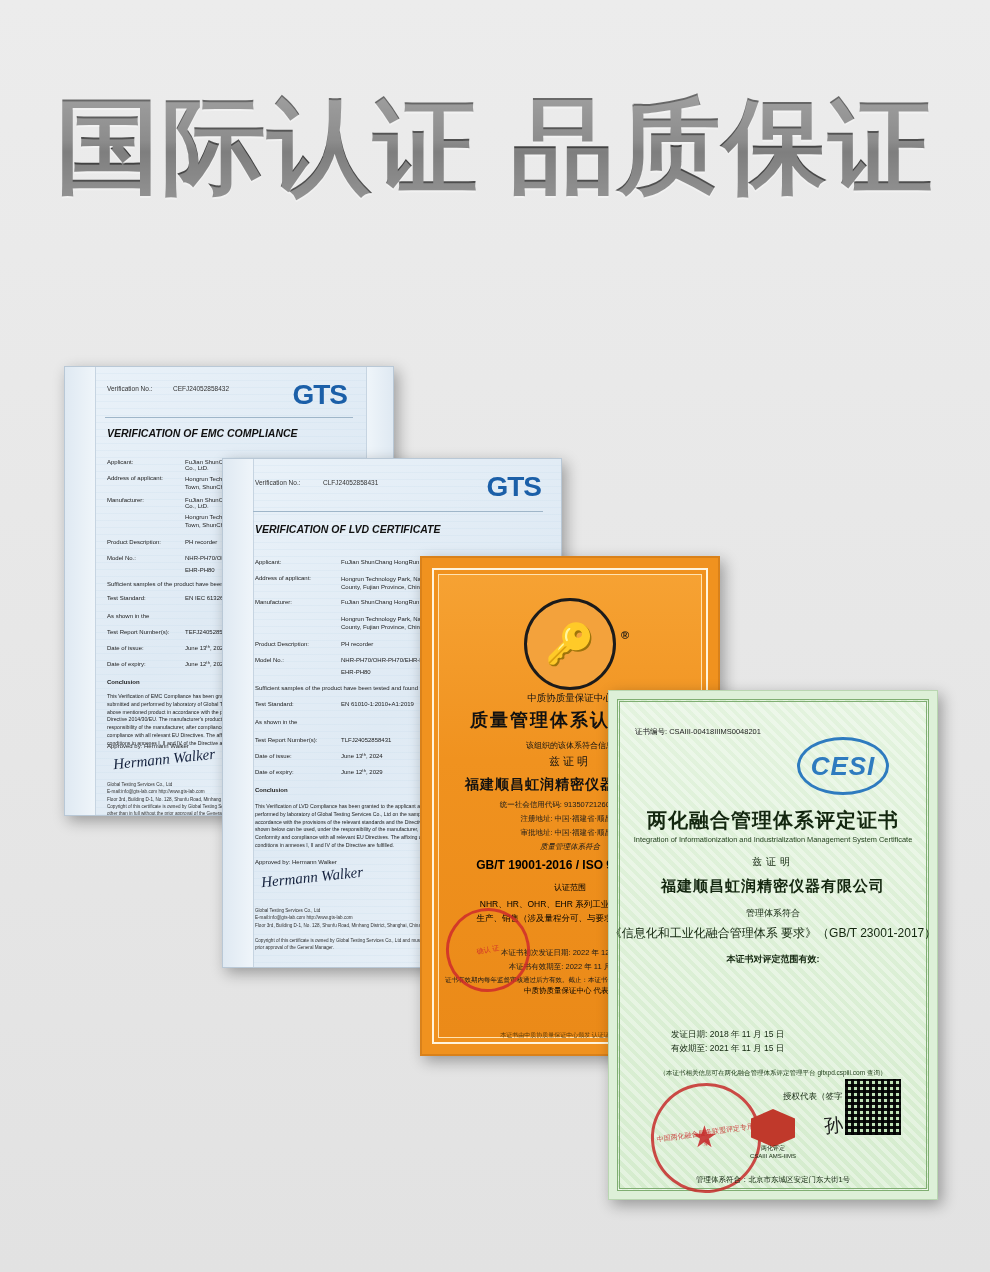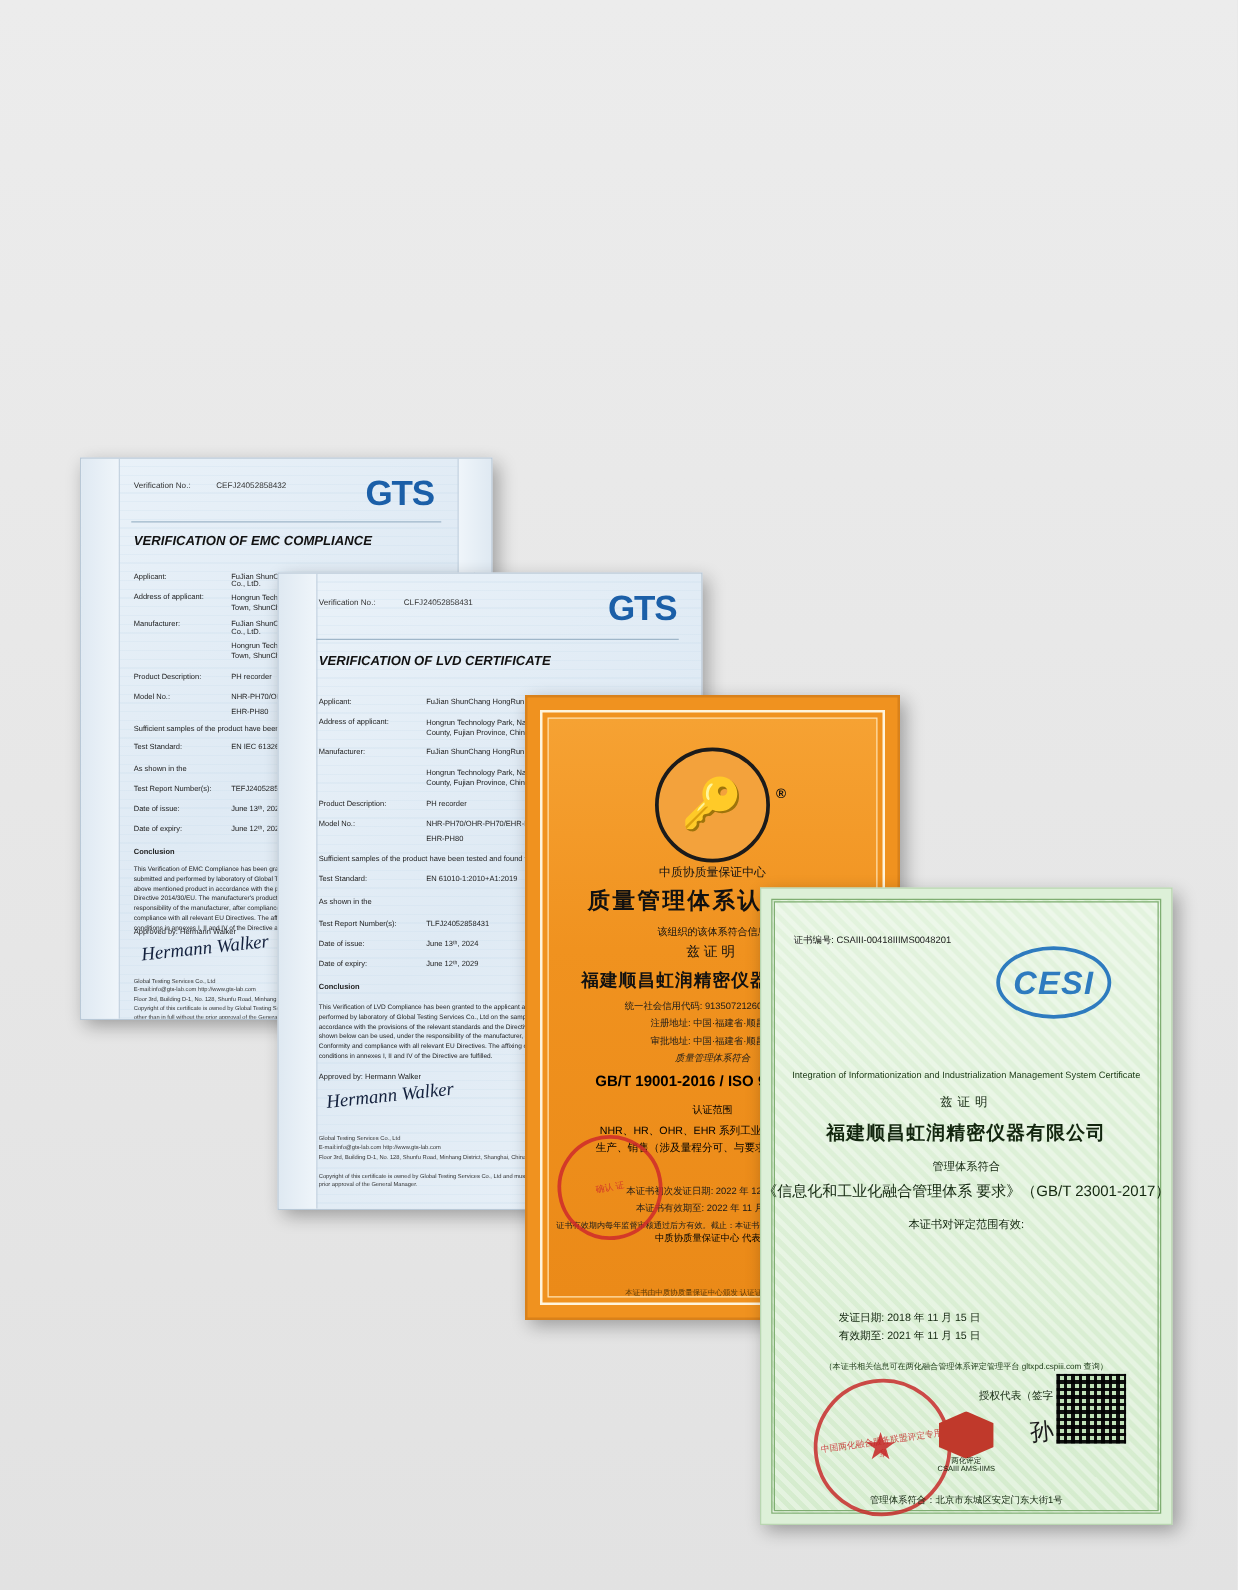--- a/index.html
+++ b/index.html
@@ -302,21 +302,21 @@
     justify-content: center;
     letter-spacing: 1px;
   }
   .csi .ctr { position: absolute; left: 0; width: 100%; text-align: center; color: #13260f; }
   .csi .t1 { font-size: 20px; font-weight: bold; top: 116px; letter-spacing: 1px; }
   .csi .t2 { font-size: 7.4px; top: 144px; color: #1c3a16; }
   .csi .t3 { font-size: 10px; top: 164px; letter-spacing: 4px; }
   .csi .t4 { font-size: 15px; font-weight: bold; top: 186px; letter-spacing: 1px; }
   .csi .t5 { font-size: 9px; top: 216px; }
   .csi .t6 { font-size: 12px; top: 234px; }
-  .csi .t7 { font-size: 9px; top: 262px; }
+  .csi .t7 { font-size: 9px; top: 262px; font-weight: bold; }
   .csi .body {
     position: absolute;
     left: 34px;
     right: 30px;
     top: 284px;
     font-size: 9px;
     line-height: 1.75;
     color: #13260f;
     text-align: justify;
     text-indent: 18px;
@@ -414,20 +414,21 @@
     bottom: 14px;
     font-size: 7.5px;
     color: #13260f;
   }
 </style>
 </head>
 <body>
 
 <div class="page">
 
+  <div class="headline">国际认证 品质保证</div>
 
   <div class="cert gts" style="left:64px; top:366px; width:330px; height:450px;">
     <div class="inner"></div>
     <div class="leftband"></div>
     <div class="rightband">ZERTIFIKAT ★ CERTIFICATE ★ СЕРТИФИКАТ ★ CERTIFICATE</div>
 
     <div class="verif" style="left:42px; top:18px;">Verification No.:</div>
     <div class="verif" style="left:108px; top:18px;">CEFJ24052858432</div>
 
     <div class="logo" style="right:46px; top:12px;">GTS</div>
@@ -574,30 +575,31 @@
 
     <div class="bottomline">中质协质量保证中心                代表签</div>
 
     <div class="redstamp">确认 证</div>
 
     <div class="iaf">IAF</div>
 
     <div class="corner-mark">本证书由中质协质量保证中心颁发  认证证书编号查询</div>
   </div>
 
-  <div class="cert csi" style="left:608px; top:690px; width:330px; height:510px;margin-top:20px;">
+  <div class="cert csi" style="left:608px; top:690px; width:330px; height:510px;">
     <div class="frame"></div>
 
     <div class="num">
       <span>证书编号:</span>
       <span>CSAIII-00418IIIMS0048201</span>
     </div>
 
     <div class="cesi">CESI</div>
 
+    <div class="ctr t1">两化融合管理体系评定证书</div>
     <div class="ctr t2">Integration of Informationization and Industrialization Management System Certificate</div>
     <div class="ctr t3">兹证明</div>
     <div class="ctr t4">福建顺昌虹润精密仪器有限公司</div>
     <div class="ctr t5">管理体系符合</div>
     <div class="ctr t6">《信息化和工业化融合管理体系 要求》（GB/T 23001-2017）</div>
     <div class="ctr t7">本证书对评定范围有效:</div>
 
 
     <div class="issue">
       <div>发证日期: 2018 年 11 月 15 日</div>

